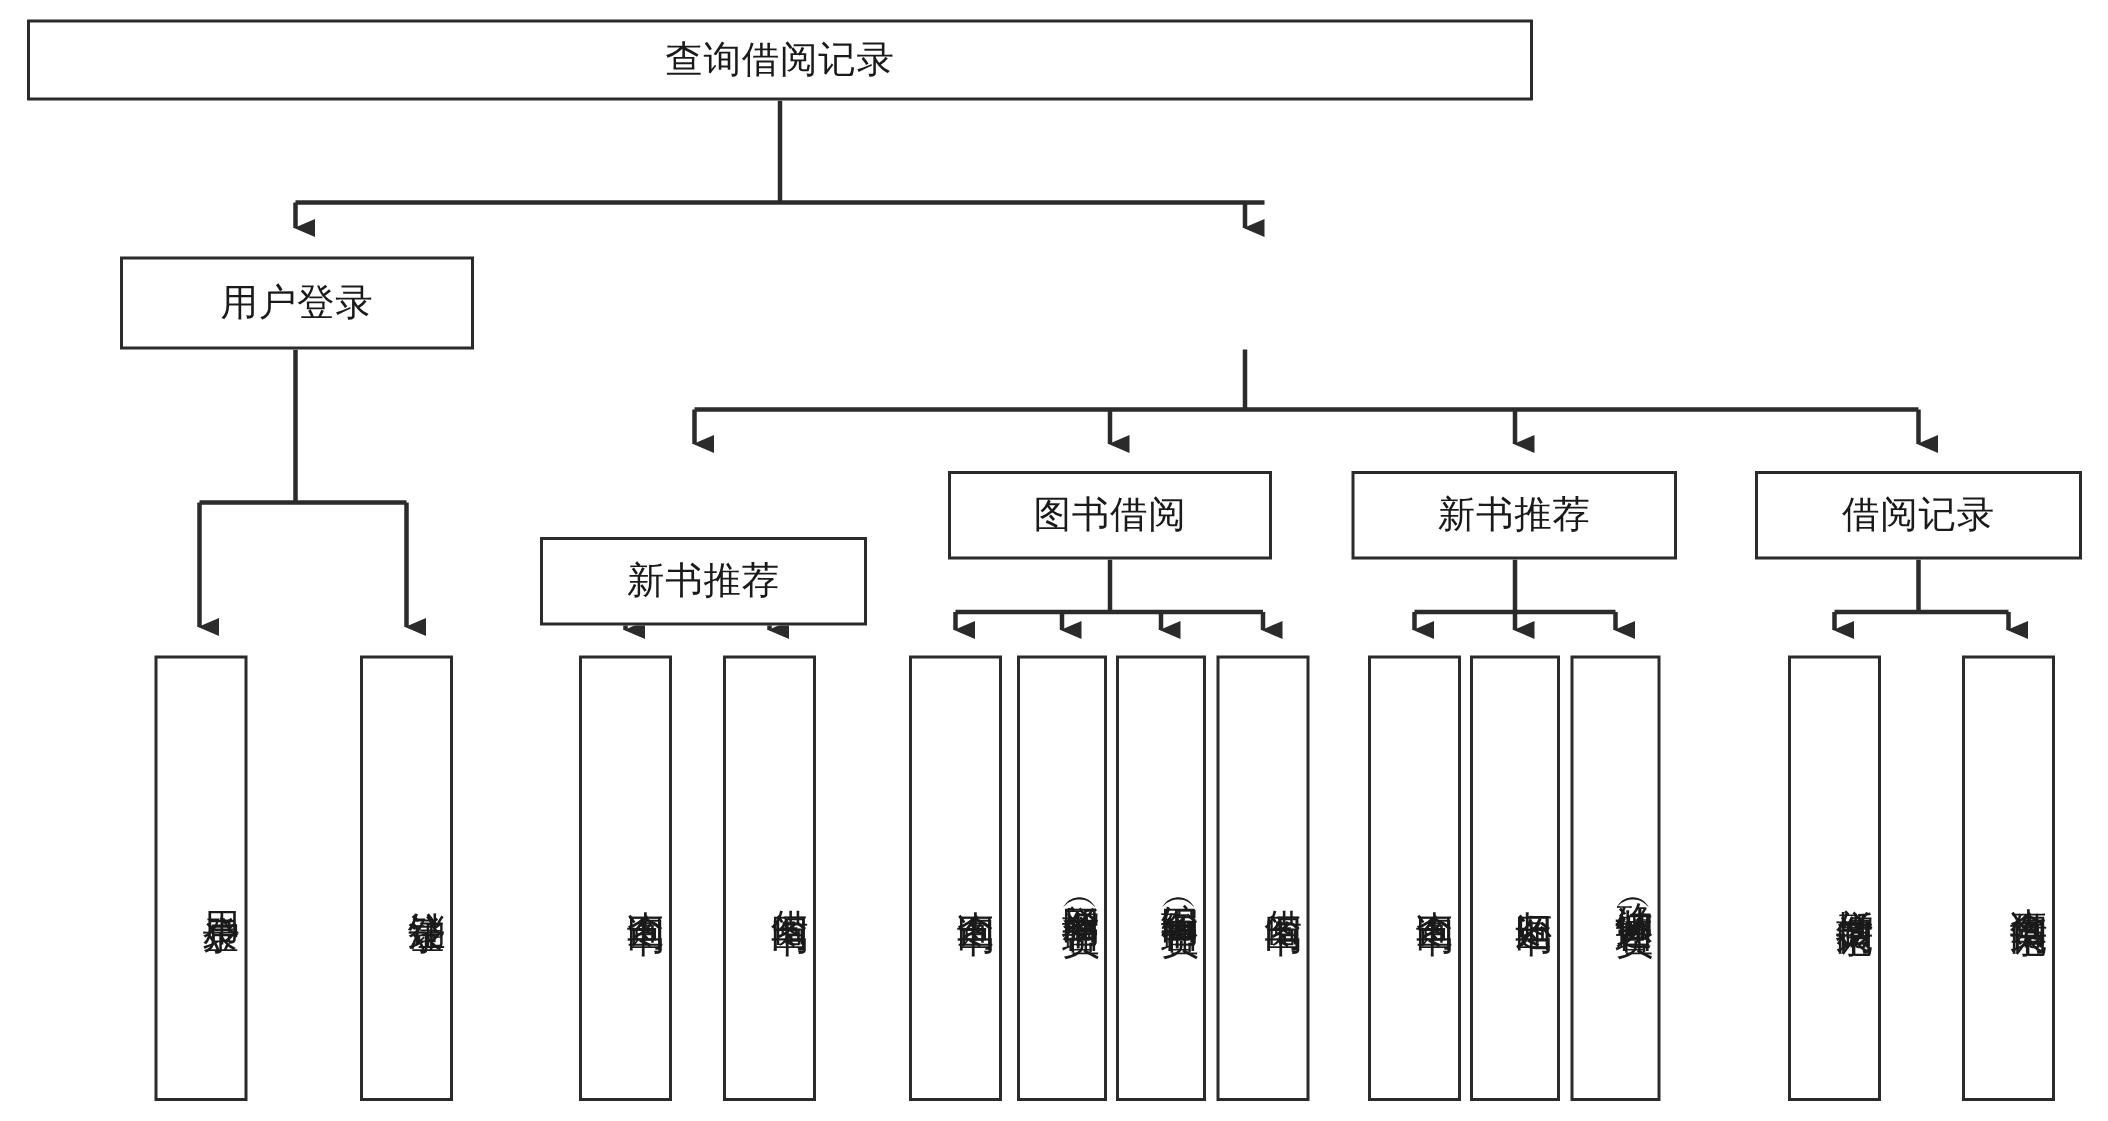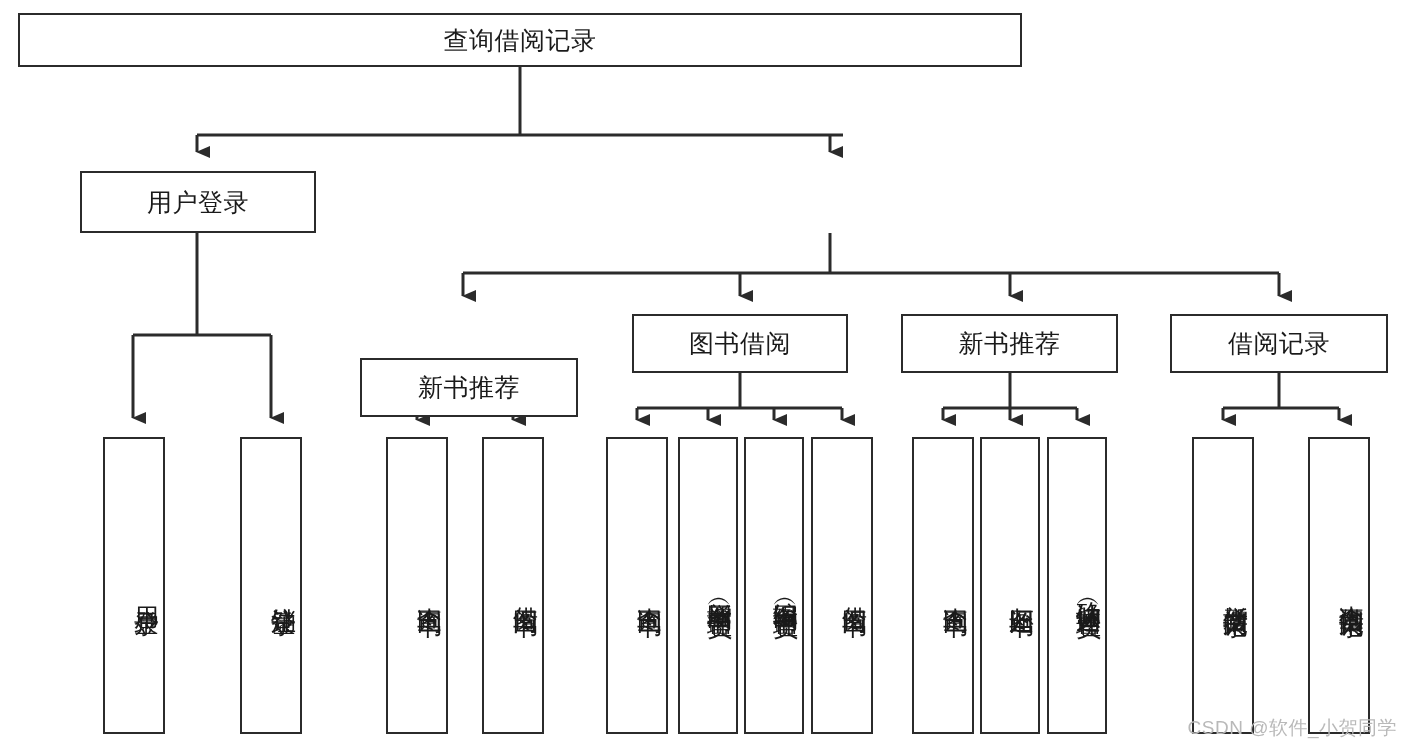--- a/index.html
+++ b/index.html
@@ -183,15 +183,14 @@
     <span>确认归还（管理员）</span>
   </div>
 
   <div class="node node-v" style="left:1192px; top:437px; width:62px; height:297px;">
     <span>新增借阅记录</span>
   </div>
   <div class="node node-v" style="left:1308px; top:437px; width:62px; height:297px;">
     <span>查询借阅记录</span>
   </div>
 
-  <div class="watermark">CSDN @软件_小贺同学</div>
 
 </div>
 
 </body></html>

